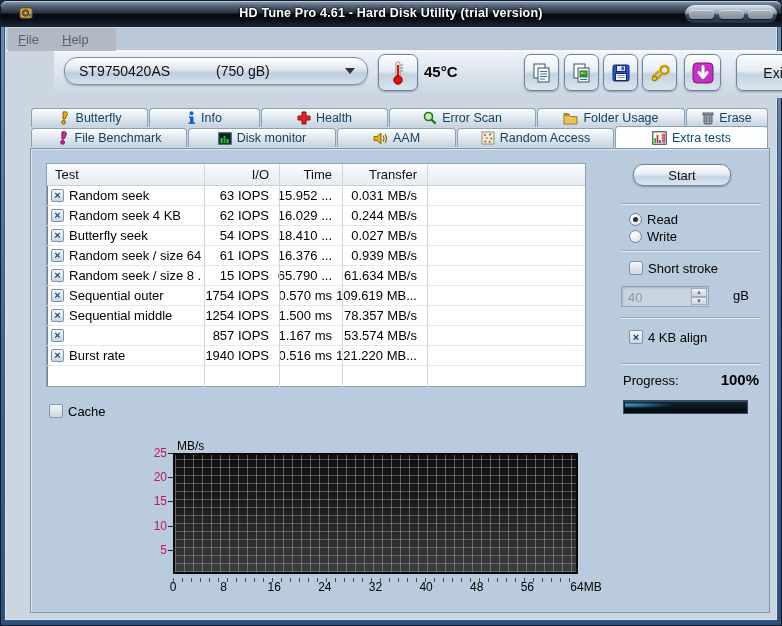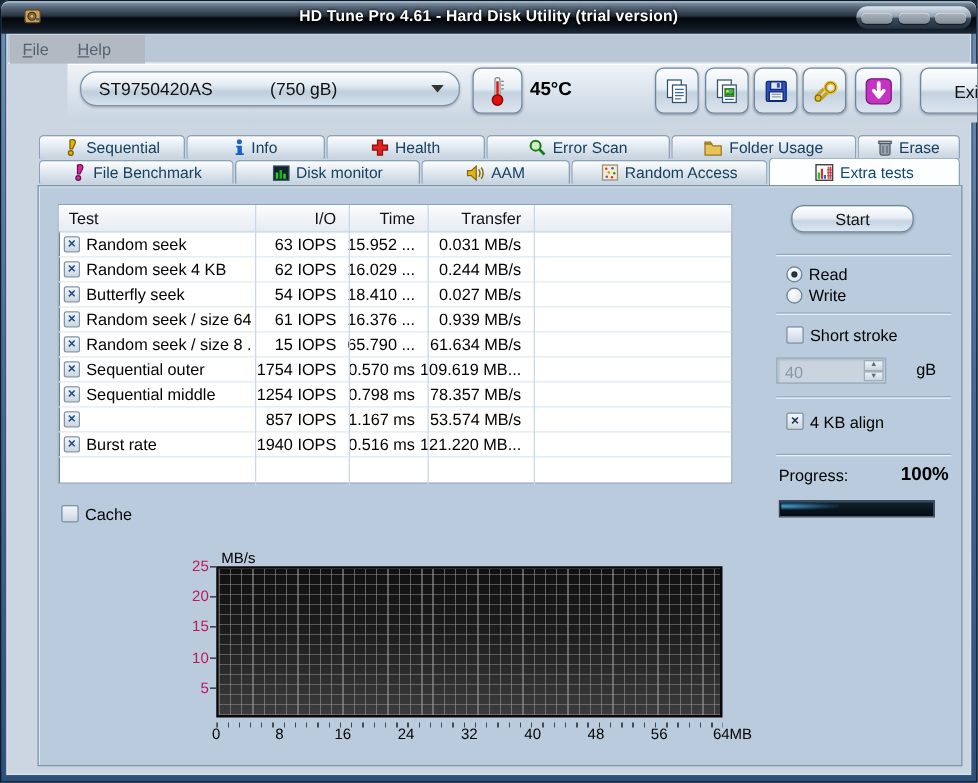--- a/index.html
+++ b/index.html
@@ -202,21 +202,21 @@
   </div>
 
   <div id="tabstrip">
       <div class="tab" style="left: 31px; width: 117px; top: 108px; height: 19px;">
         <span class="ticon">
           <svg width="13" height="14" viewBox="0 0 13 14">
             <path d="M5 1 C9 0 10 2 9 4 L7 8 L5 8 Z" fill="#f0b400" stroke="#7a5c00"></path>
             <circle cx="5.6" cy="11.3" r="1.9" fill="#f0b400" stroke="#7a5c00"></circle>
           </svg>
         </span>
-        <span>Sequential</span>
+        <span>Butterfly</span>
       </div>
       <div class="tab" style="left: 149px; width: 111px; top: 108px; height: 19px;">
         <span class="ticon">
           <svg width="9" height="14" viewBox="0 0 9 14">
             <circle cx="4.5" cy="2.3" r="2" fill="#1a5fd0"></circle>
             <path d="M2 5.5 h4.5 v6 h1.5 v1.5 H1.5 v-1.5 H3 v-4.5 H2 Z" fill="#1a5fd0"></path>
           </svg>
         </span>
         <span>Info</span>
       </div>
@@ -364,21 +364,21 @@
             <div class="rcheck">×</div>
             <span class="cell" style="left: 22px; width: 132px;">Sequential outer</span>
             <span class="cell" style="right: 316px;">1754 IOPS</span>
             <span class="cell" style="right: 253px;">0.570 ms</span>
             <span class="cell" style="right: 168px;">109.619 MB...</span>
           </div>
           <div class="trow" style="top: 142px;">
             <div class="rcheck">×</div>
             <span class="cell" style="left: 22px; width: 132px;">Sequential middle</span>
             <span class="cell" style="right: 316px;">1254 IOPS</span>
-            <span class="cell" style="right: 253px;">0.798 ms</span>
+            <span class="cell" style="right: 253px;">1.500 ms</span>
             <span class="cell" style="right: 168px;">78.357 MB/s</span>
           </div>
           <div class="trow" style="top: 162px;">
             <div class="rcheck">×</div>
             <span class="cell" style="right: 316px;">857 IOPS</span>
             <span class="cell" style="right: 253px;">1.167 ms</span>
             <span class="cell" style="right: 168px;">53.574 MB/s</span>
           </div>
           <div class="trow" style="top: 182px;">
             <div class="rcheck">×</div>

